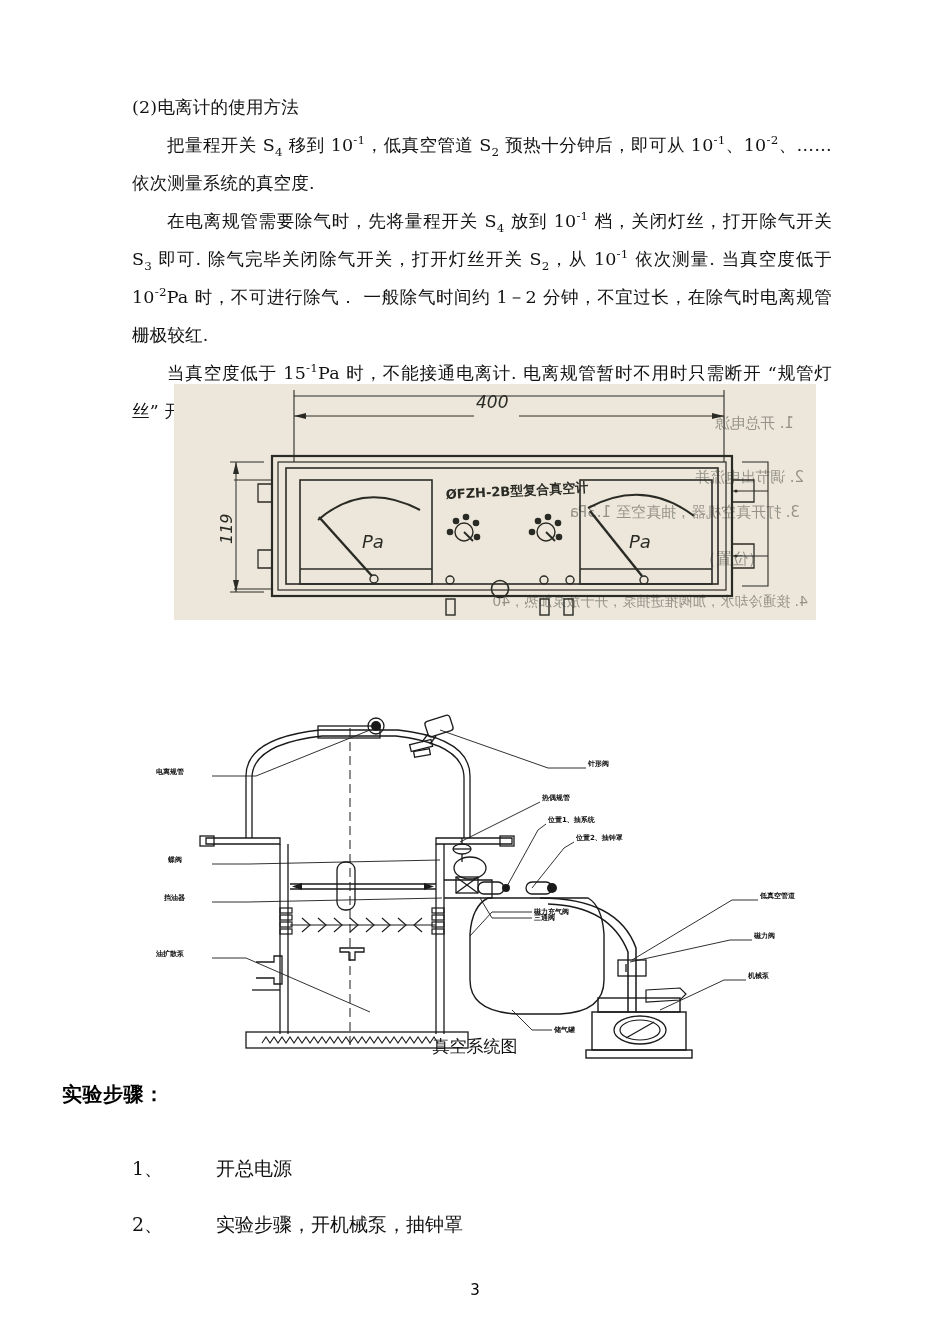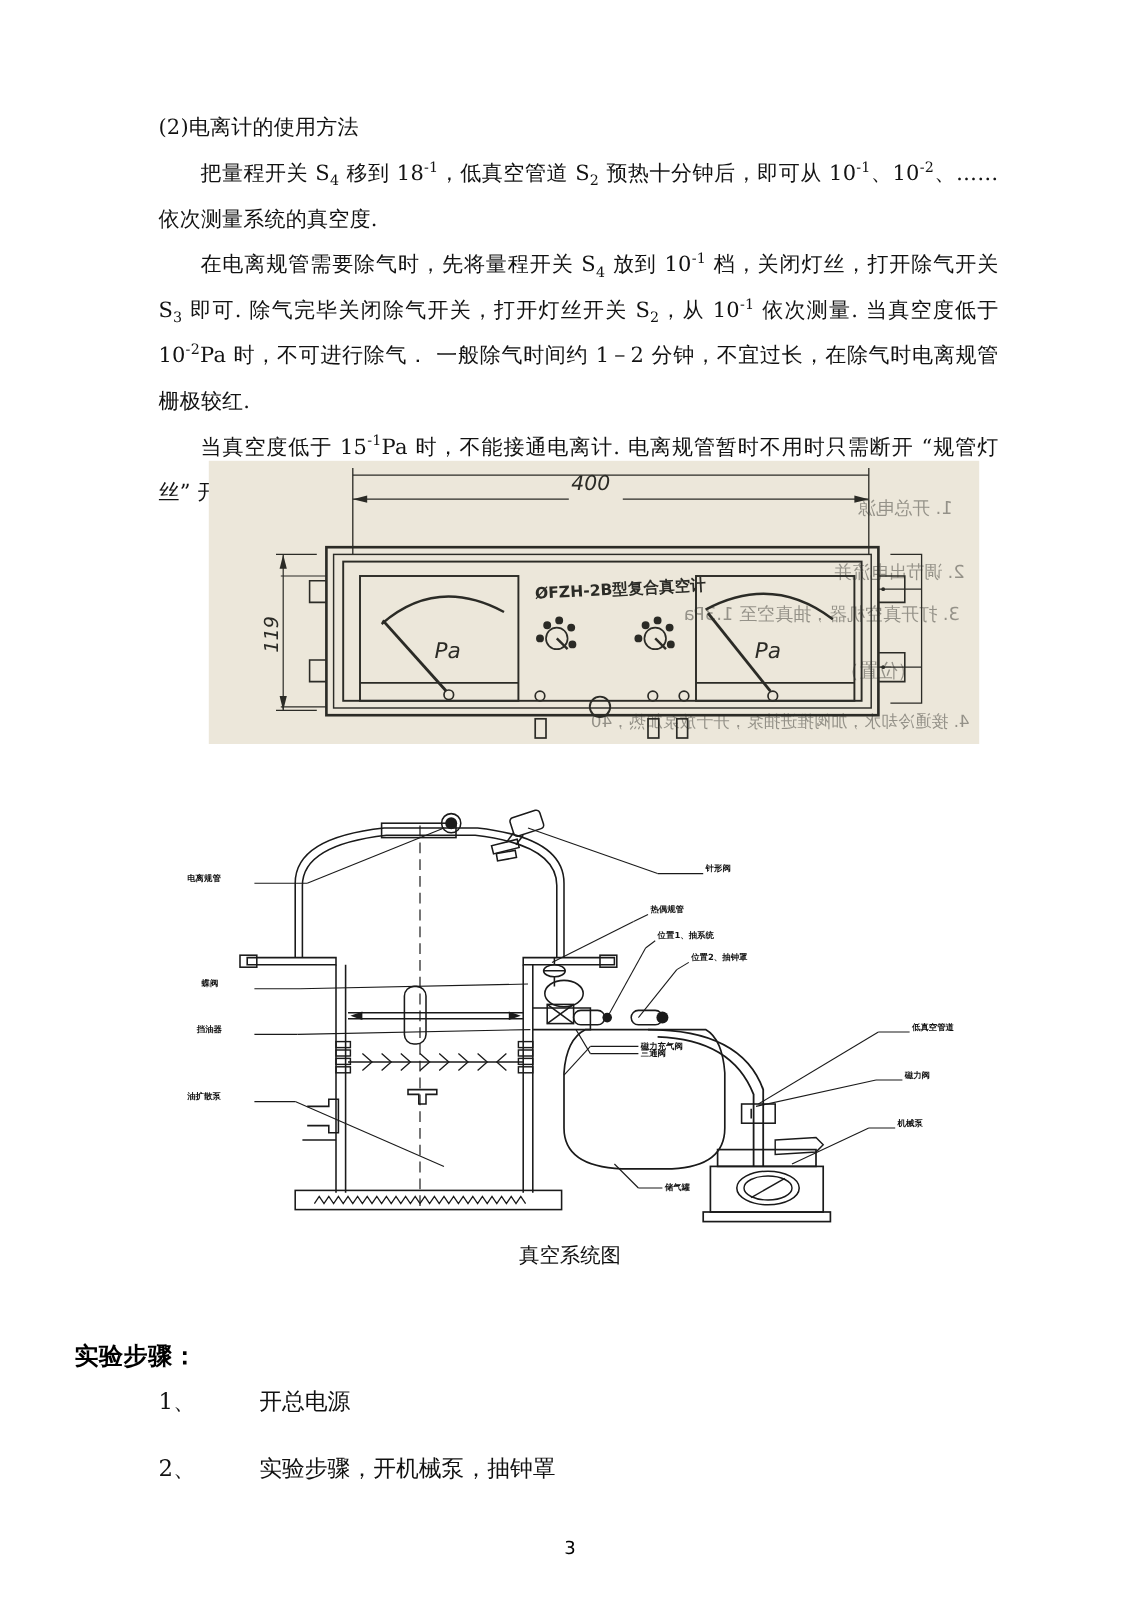--- a/index.html
+++ b/index.html
@@ -66,38 +66,37 @@
     font-size: 17px;
     color: #111;
     font-family: "DejaVu Serif", "Liberation Serif", serif;
   }
   #cap1 { top: 641px; }
   #cap2 { top: 1035px; font-family: Liberation Mono, monospace; }
 
   .figure-line {
     position: absolute;
     left: 140px;
-    top: 672px;
+    top: 712px;
     width: 700px;
     height: 350px;
     background: #ffffff;
     overflow: hidden;
   }
 
   
   .section-heading {
     position: absolute;
     left: 62px;
     top: 1081px;
     font-size: 20px;
     font-weight: bold;
     font-family: "DejaVu Sans", "Liberation Sans", sans-serif;
     color: #000;
     letter-spacing: .5px;
-    margin-top: 36px;
   }
   .steps {
     position: absolute;
     left: 132px;
     top: 1140px;
     width: 700px;
   }
   .step {
     display: flex;
     font-size: 19px;
@@ -128,21 +127,21 @@
     fill: #2b2b26;
   }
 </style>
 </head>
 <body>
 
 <div class="page">
 
   <div class="body-text">
     <p class="para" id="p1"><span>(2)电离计的使用方法</span></p>
-    <p class="para indent" id="p2"><span>把量程开关 S</span><sub>4</sub><span> 移到 18</span><sup>-1</sup><span>，低真空管道 S</span><sub>2</sub><span> 预热十分钟后，即可从 10</span><sup>-1</sup><span>、10</span><sup>-2</sup><span>、……依次测量系统的真空度.</span></p>
+    <p class="para indent" id="p2"><span>把量程开关 S</span><sub>4</sub><span> 移到 10</span><sup>-1</sup><span>，低真空管道 S</span><sub>2</sub><span> 预热十分钟后，即可从 10</span><sup>-1</sup><span>、10</span><sup>-2</sup><span>、……依次测量系统的真空度.</span></p>
     <p class="para indent" id="p3"><span> 在电离规管需要除气时，先将量程开关 S</span><sub>4</sub><span> 放到 10</span><sup>-1</sup><span> 档，关闭灯丝，打开除气开关 S</span><sub>3</sub><span> 即可. 除气完毕关闭除气开关，打开灯丝开关 S</span><sub>2</sub><span>，从 10</span><sup>-1</sup><span> 依次测量. 当真空度低于 10</span><sup>-2</sup><span>Pa 时，不可进行除气． 一般除气时间约 1－2 分钟，不宜过长，在除气时电离规管栅极较红.</span></p>
     <p class="para indent" id="p4"><span>当真空度低于 15</span><sup>-1</sup><span>Pa 时，不能接通电离计. 电离规管暂时不用时只需断开 “规管灯丝” 开关即可.</span></p>
   </div>
 
   <div class="figure-photo">
     <svg width="642" height="236" viewBox="0 0 642 236">
       <rect x="0" y="0" width="642" height="236" fill="#ece7da"></rect>
 
       <g opacity="0.45" transform="translate(0,0)">
         <g transform="translate(640,0) scale(-1,1)">

